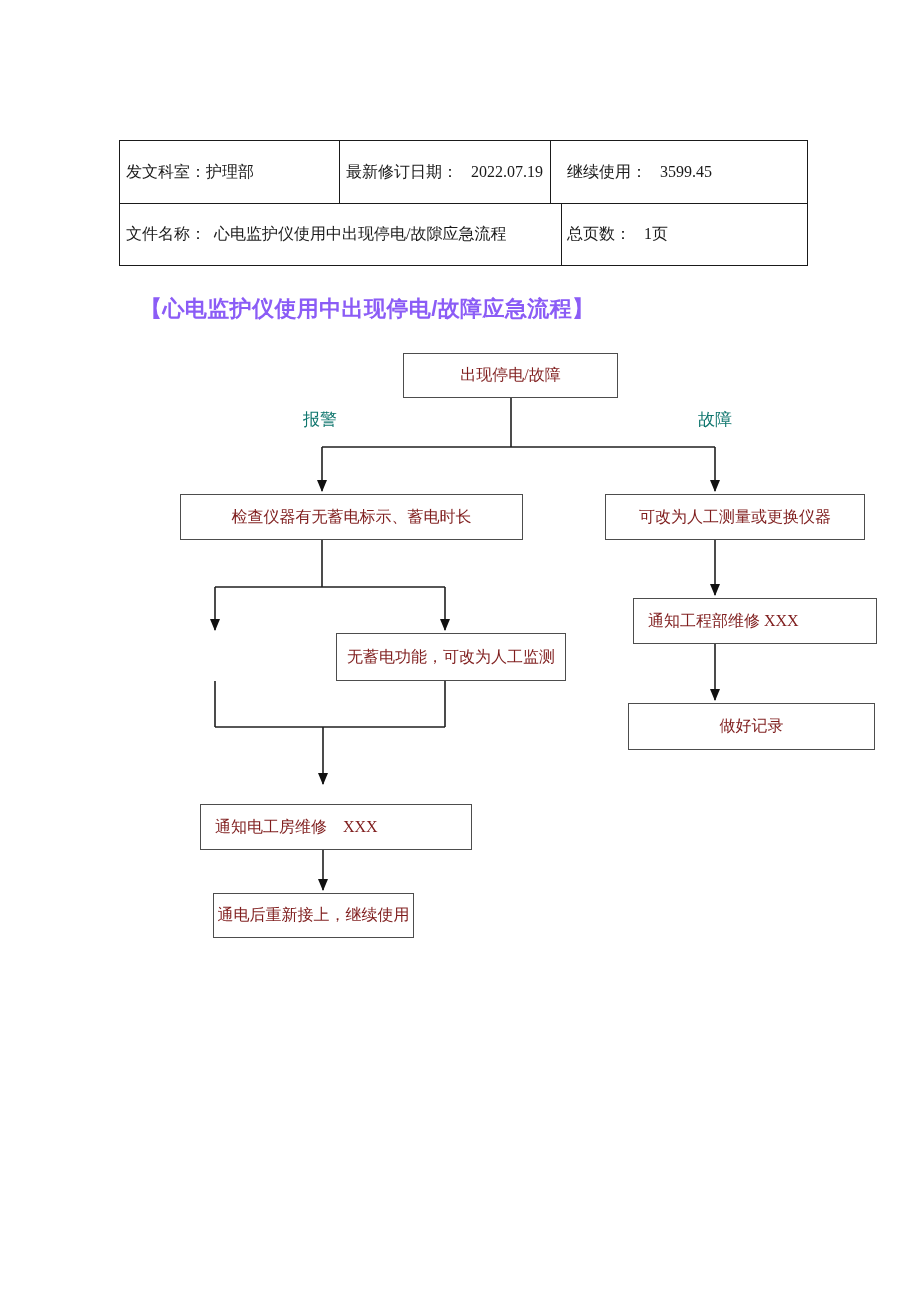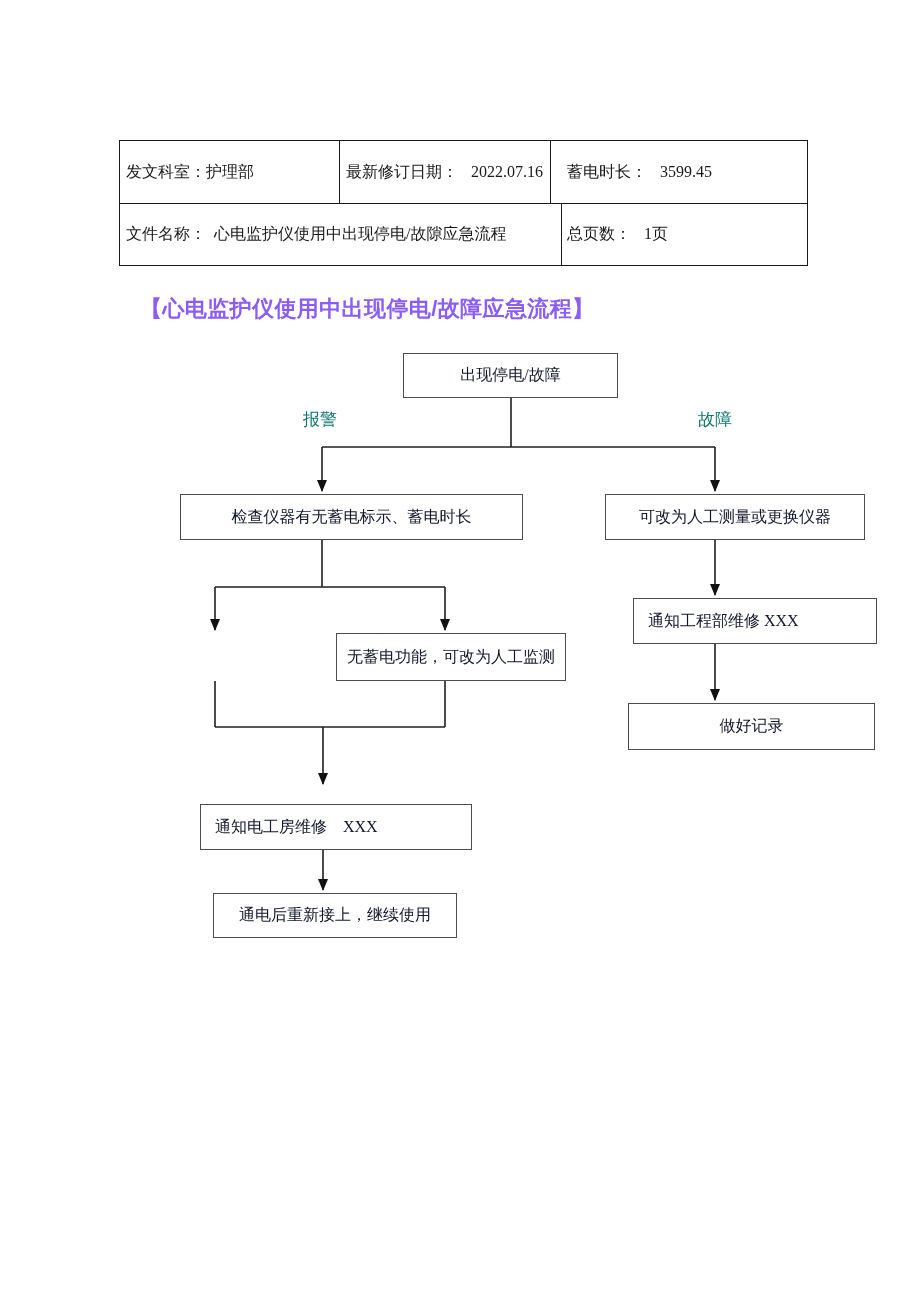--- a/index.html
+++ b/index.html
@@ -29,30 +29,30 @@
   .doc-title{
     position:absolute;left:140px;top:294px;margin:0;
     font-family:"Liberation Sans","DejaVu Sans",sans-serif;
     font-size:22px;font-weight:bold;color:#8b5cf6;letter-spacing:0.4px;white-space:nowrap;
   }
   
   .fc-lines{position:absolute;left:0;top:0;width:920px;height:1301px;}
   .fc-box{
     position:absolute;box-sizing:border-box;background:#fff;border:1px solid #4d4d4d;
     display:flex;align-items:center;justify-content:center;text-align:center;
-    font-size:16px;color:#0f172a;white-space:nowrap;
+    font-size:16px;color:#7f1d1d;white-space:nowrap;
   }
   .fc-box.align-left{justify-content:flex-start;text-align:left;}
   .fc-start{left:403px;top:353px;width:215px;height:45px;}
   .fc-check{left:180px;top:494px;width:343px;height:46px;}
   .fc-manual{left:605px;top:494px;width:260px;height:46px;}
   .fc-battery-yes{left:120px;top:633px;width:176px;height:48px;}
   .fc-battery-no{left:336px;top:633px;width:230px;height:48px;}
   .fc-notify-electric{left:200px;top:804px;width:272px;height:46px;padding-left:14px;}
-  .fc-reconnect{left:213px;top:893px;width:244px;height:45px;}
+  .fc-reconnect{left:213px;top:893px;width:201px;height:45px;}
   .fc-notify-eng{left:633px;top:598px;width:244px;height:46px;padding-left:14px;}
   .fc-record{left:628px;top:703px;width:247px;height:47px;}
   .fc-label{position:absolute;font-size:17px;color:#0f766e;white-space:nowrap;}
   .fc-label-alarm{left:303px;top:408px;}
   .fc-label-fault{left:698px;top:408px;}
 </style>
 </head>
 <body>
 
 <div class="page">
@@ -61,24 +61,24 @@
     <div class="t-hline"></div>
     <div class="t-vline t-v1"></div>
     <div class="t-vline t-v2"></div>
     <div class="t-vline t-v3"></div>
 
     <div class="t-cell r1 c-dept">
       <span>发文科室：护理部</span>
     </div>
     <div class="t-cell r1 c-rev">
       <span>最新修订日期：</span>
-      <span class="val">2022.07.16</span>
+      <span class="val">2022.07.19</span>
     </div>
     <div class="t-cell r1 c-exec">
-      <span>蓄电时长：</span>
+      <span>继续使用：</span>
       <span class="val">3599.45</span>
     </div>
     <div class="t-cell r2 c-file">
       <span>文件名称：</span>
       <span class="val">心电监护仪使用中出现停电/故隙应急流程</span>
     </div>
     <div class="t-cell r2 c-pages">
       <span>总页数：</span>
       <span class="val">1页</span>
     </div>

